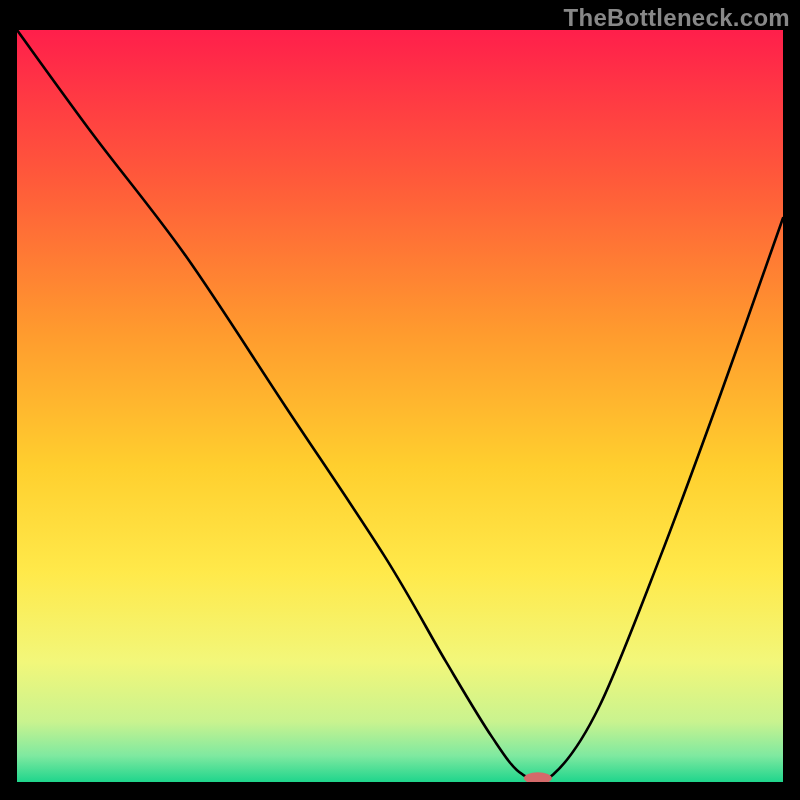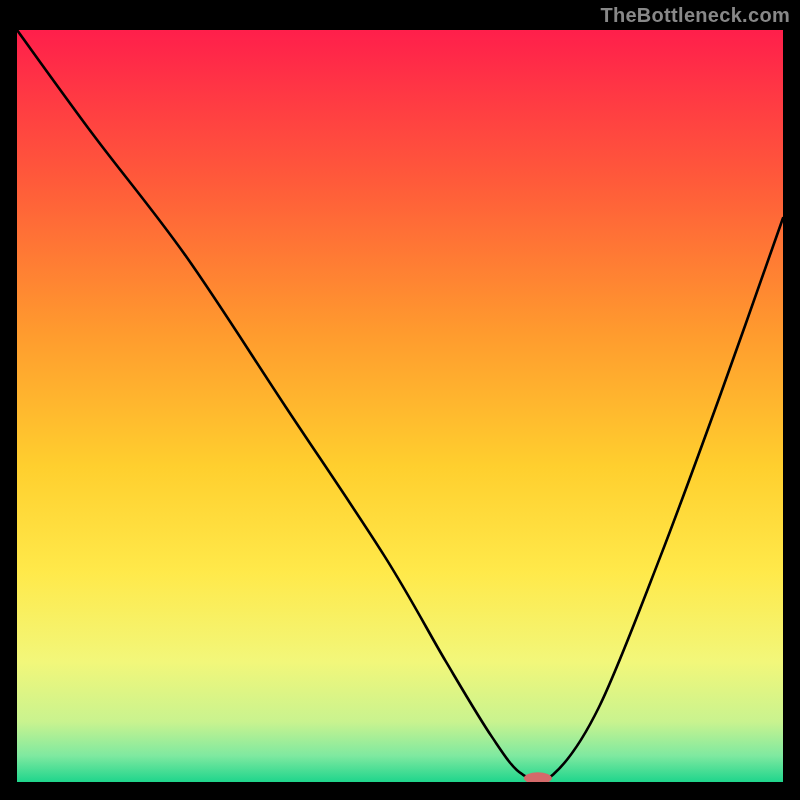--- a/index.html
+++ b/index.html
@@ -15,21 +15,21 @@
     position: relative;
     width: 800px;
     height: 800px;
     background: #000;
   }
   .watermark {
     position: absolute;
     top: 4px;
     right: 10px;
     color: #888;
-    font-size: 20px;
+    font-size: 24px;
     font-weight: 600;
     letter-spacing: 0.3px;
     user-select: none;
   }
   .plot-wrap {
     position: absolute;
     left: 17px;
     top: 30px;
     width: 766px;
     height: 752px;

